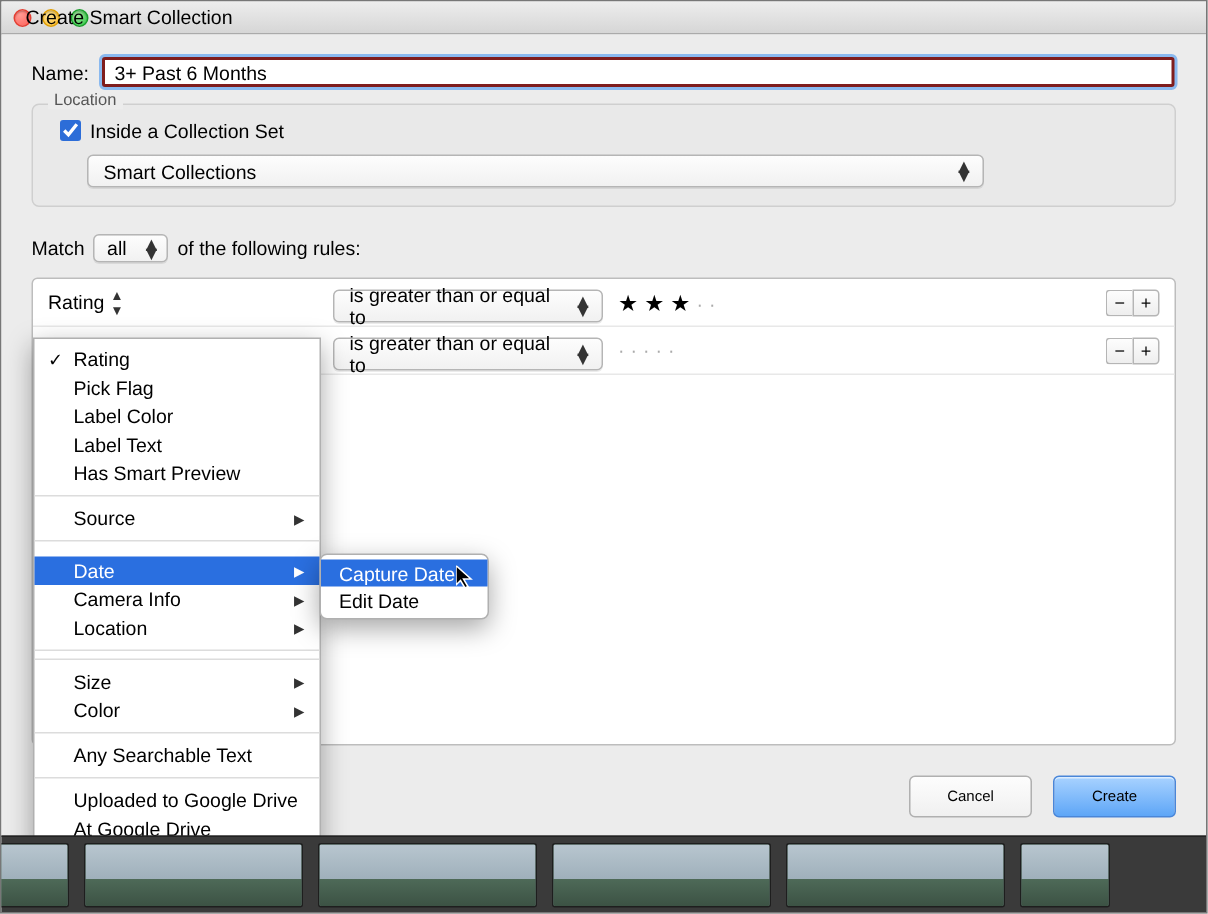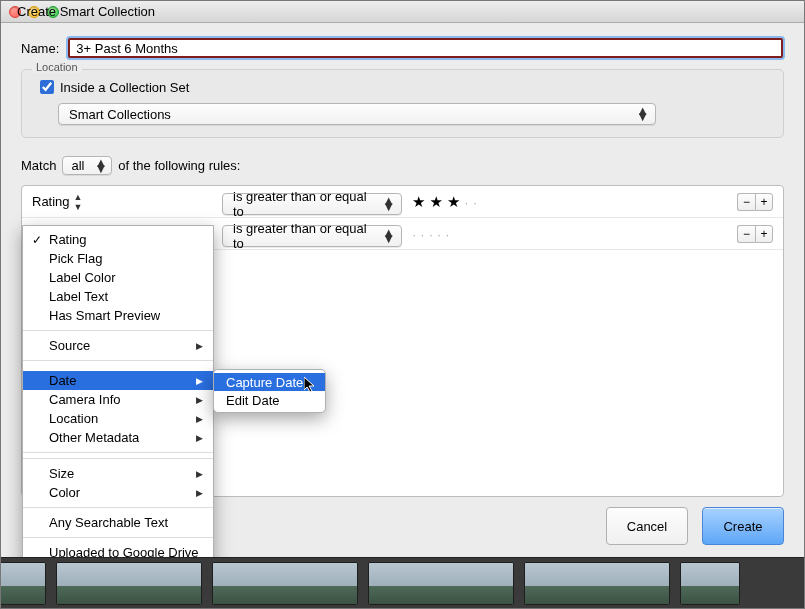--- a/index.html
+++ b/index.html
@@ -41,29 +41,29 @@
 .op { width: 182px; }
 .stars { margin-left: 8px; letter-spacing: 4px; color: #000; font-size: 15px; }
 .stars .dot-star { color: #aaa; }
 .spacer { flex: 1; }
 .pm { display: flex; gap: 0; }
 .pm button { width: 18px; height: 18px; border: 1px solid #b5b5b5; background: linear-gradient(#fdfdfd,#eee); font-size: 12px; line-height: 14px; cursor: pointer; }
 .pm button:first-child { border-radius: 3px 0 0 3px; border-right: none; }
 .pm button:last-child { border-radius: 0 3px 3px 0; }
 
 .button-row { position: absolute; bottom: 12px; right: 20px; display: flex; gap: 14px; }
-.btn { min-width: 82px; height: 38px; border-radius: 4px; border: 1px solid #b0b0b0; background: linear-gradient(#fdfdfd,#f0f0f0); cursor: pointer; font-size: 13px; }
+.btn { min-width: 82px; height: 28px; border-radius: 4px; border: 1px solid #b0b0b0; background: linear-gradient(#fdfdfd,#f0f0f0); cursor: pointer; font-size: 10px; }
 .btn.primary { background: linear-gradient(#a8d2ff,#5ea6f7); border-color: #4a86d8; color: #000; box-shadow: inset 0 1px 0 rgba(255,255,255,.6); }
 
 
 .menu { position: absolute; left: 21px; top: 224px; width: 192px; background: #fff; border: 1px solid #b0b0b0; border-radius: 0 0 5px 5px; box-shadow: 0 6px 18px rgba(0,0,0,.35); padding: 4px 0 6px; }
 .menu .item { display: flex; align-items: center; height: 19px; padding: 0 12px 0 26px; position: relative; font-size: 13px; cursor: default; }
 .menu .item.checked::before { content: "✓"; position: absolute; left: 9px; font-size: 12px; }
 .menu .item.has-sub::after { content: "▶"; position: absolute; right: 10px; font-size: 9px; color: #333; }
-.menu .item.selected { background: #2a6fe0; color: #000000; margin-top: 10px; }
+.menu .item.selected { background: #2a6fe0; color: #ffffff; margin-top: 10px; }
 .menu .item.selected::after { color: #fff; }
 .menu hr { border: none; border-top: 1px solid #dcdcdc; margin: 5px 0; }
 
 .submenu { position: absolute; left: 212px; top: 368px; width: 113px; background: #fff; border: 1px solid #b0b0b0; border-radius: 5px; box-shadow: 0 6px 18px rgba(0,0,0,.35); padding: 3px 0; z-index: 5; }
 .submenu .item { display: flex; align-items: center; height: 18px; padding: 0 12px; font-size: 13px; cursor: default; }
 .submenu .item.hov { background: #2a6fe0; color: #fff; }
 
 .cursor { position: absolute; left: 303px; top: 376px; pointer-events: none; z-index: 10; }
 
 
@@ -185,21 +185,20 @@
       <div class="item">Pick Flag</div>
       <div class="item">Label Color</div>
       <div class="item">Label Text</div>
       <div class="item">Has Smart Preview</div>
       <hr>
       <div class="item has-sub">Source</div>
       <hr>
       <div class="item has-sub selected">Date</div>
       <div class="item has-sub">Camera Info</div>
       <div class="item has-sub">Location</div>
-      <div class="item has-sub">Other Metadata</div>
       <hr>
       <hr>
       <div class="item has-sub">Size</div>
       <div class="item has-sub">Color</div>
       <hr>
       <div class="item">Any Searchable Text</div>
       <hr>
       <div class="item">Uploaded to Google Drive</div>
       <div class="item">At Google Drive</div>
     </div>

